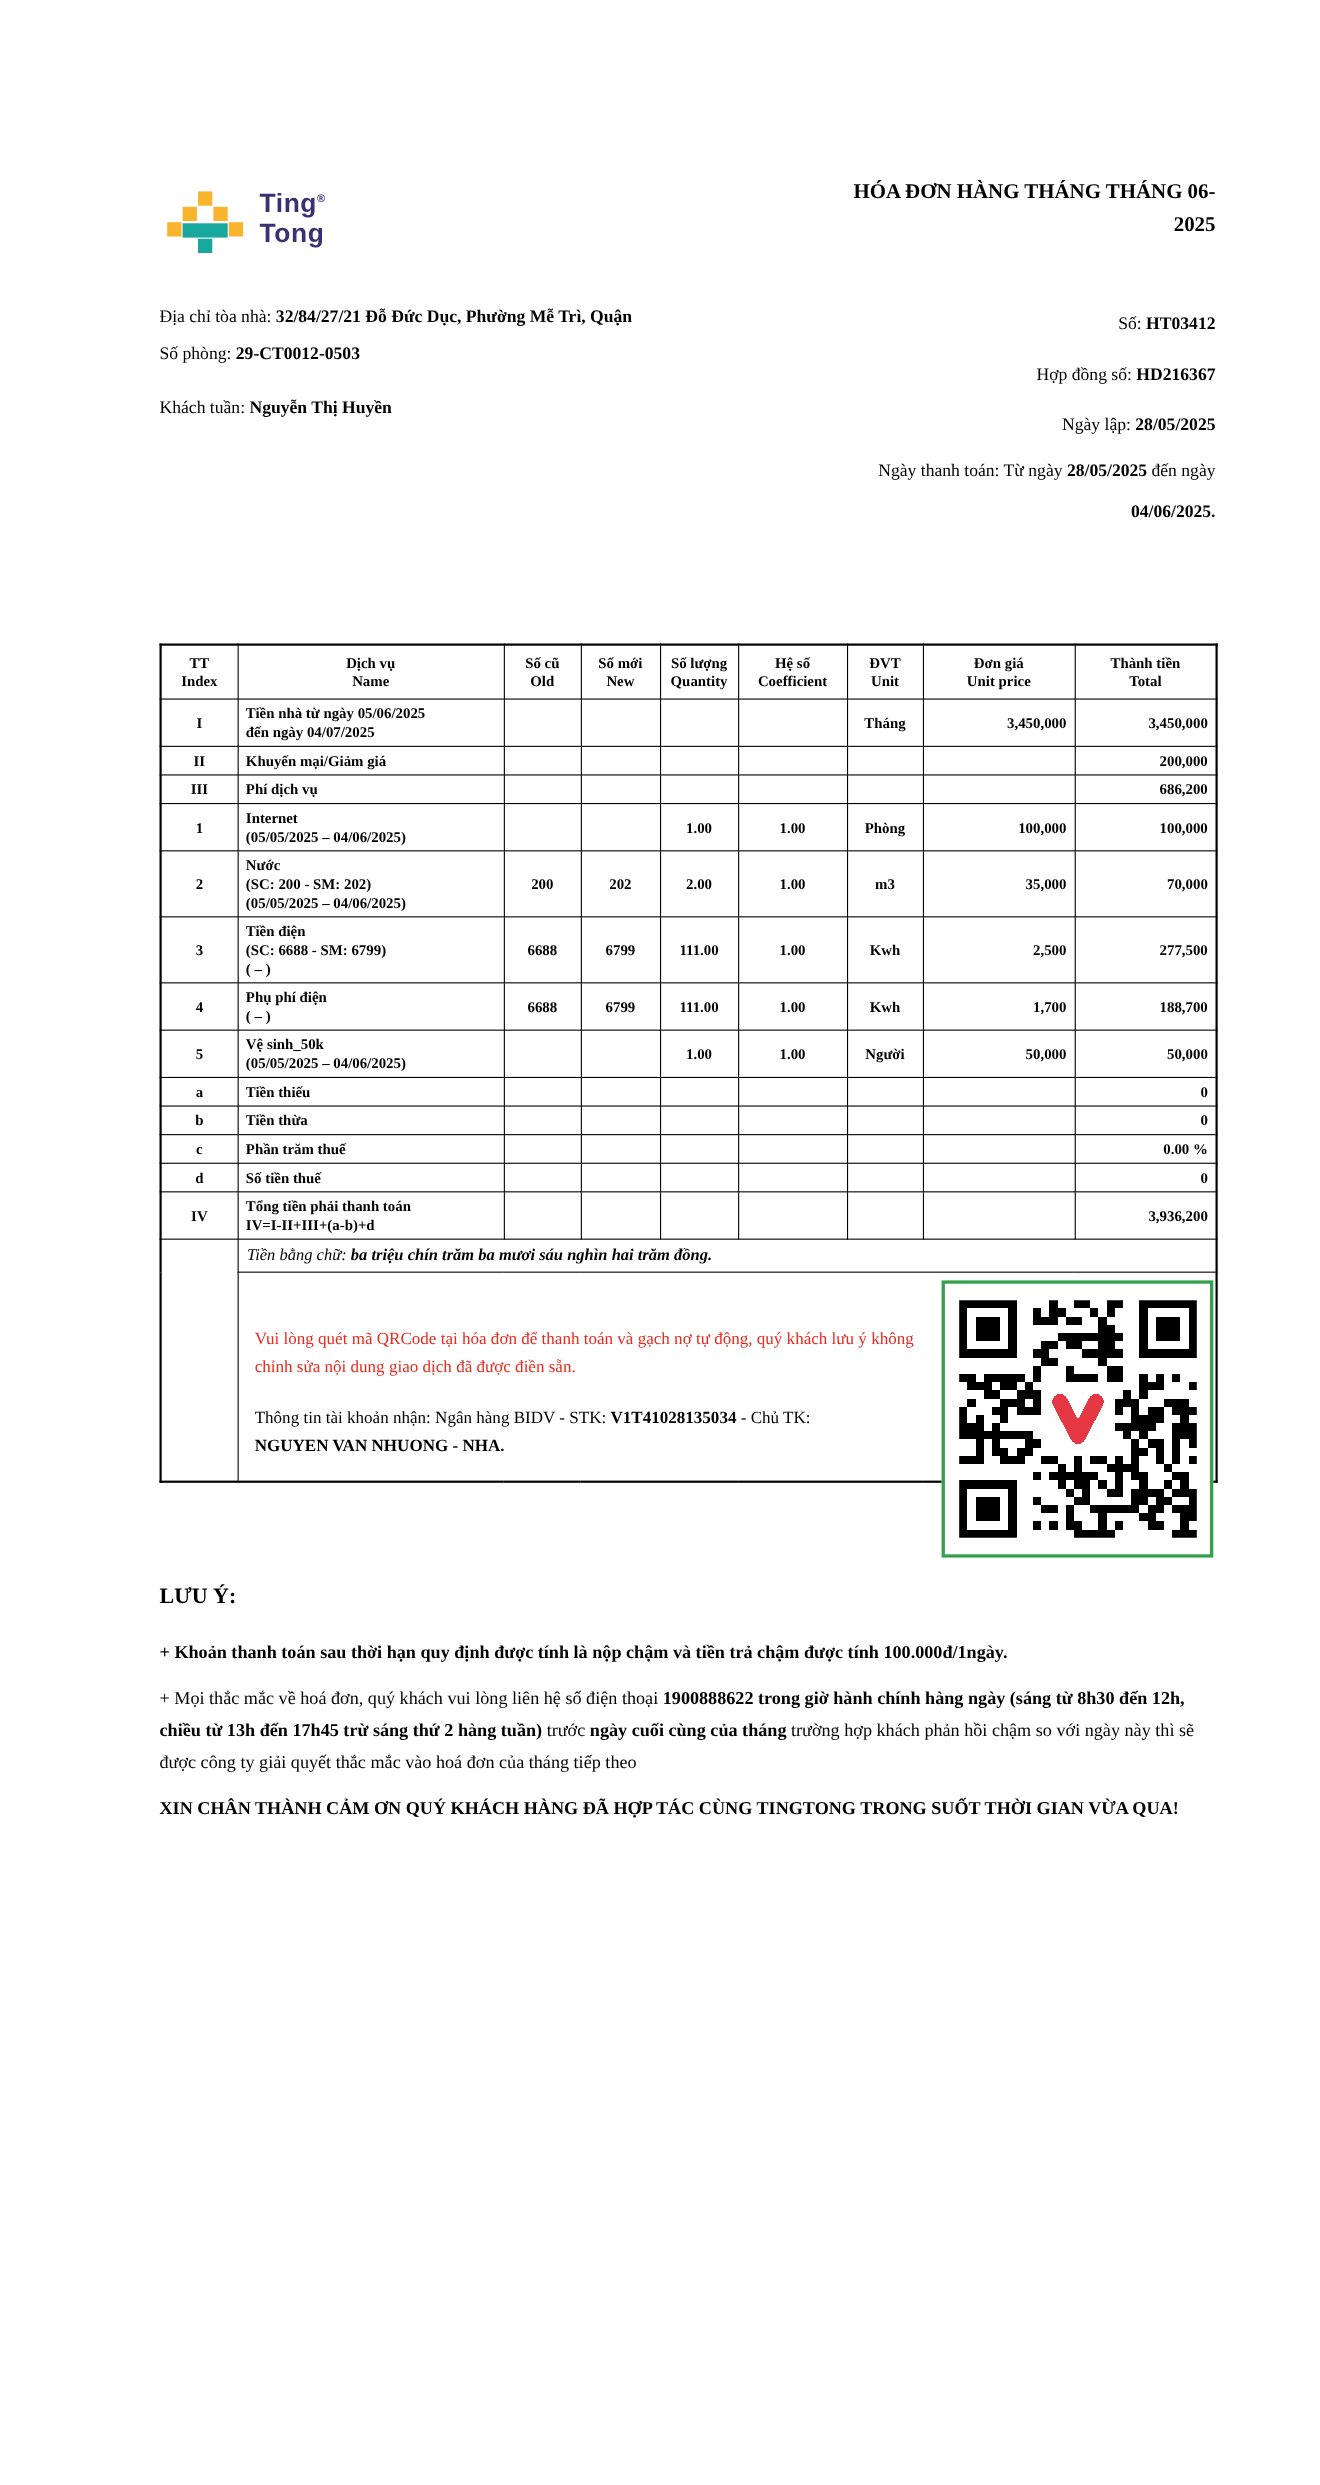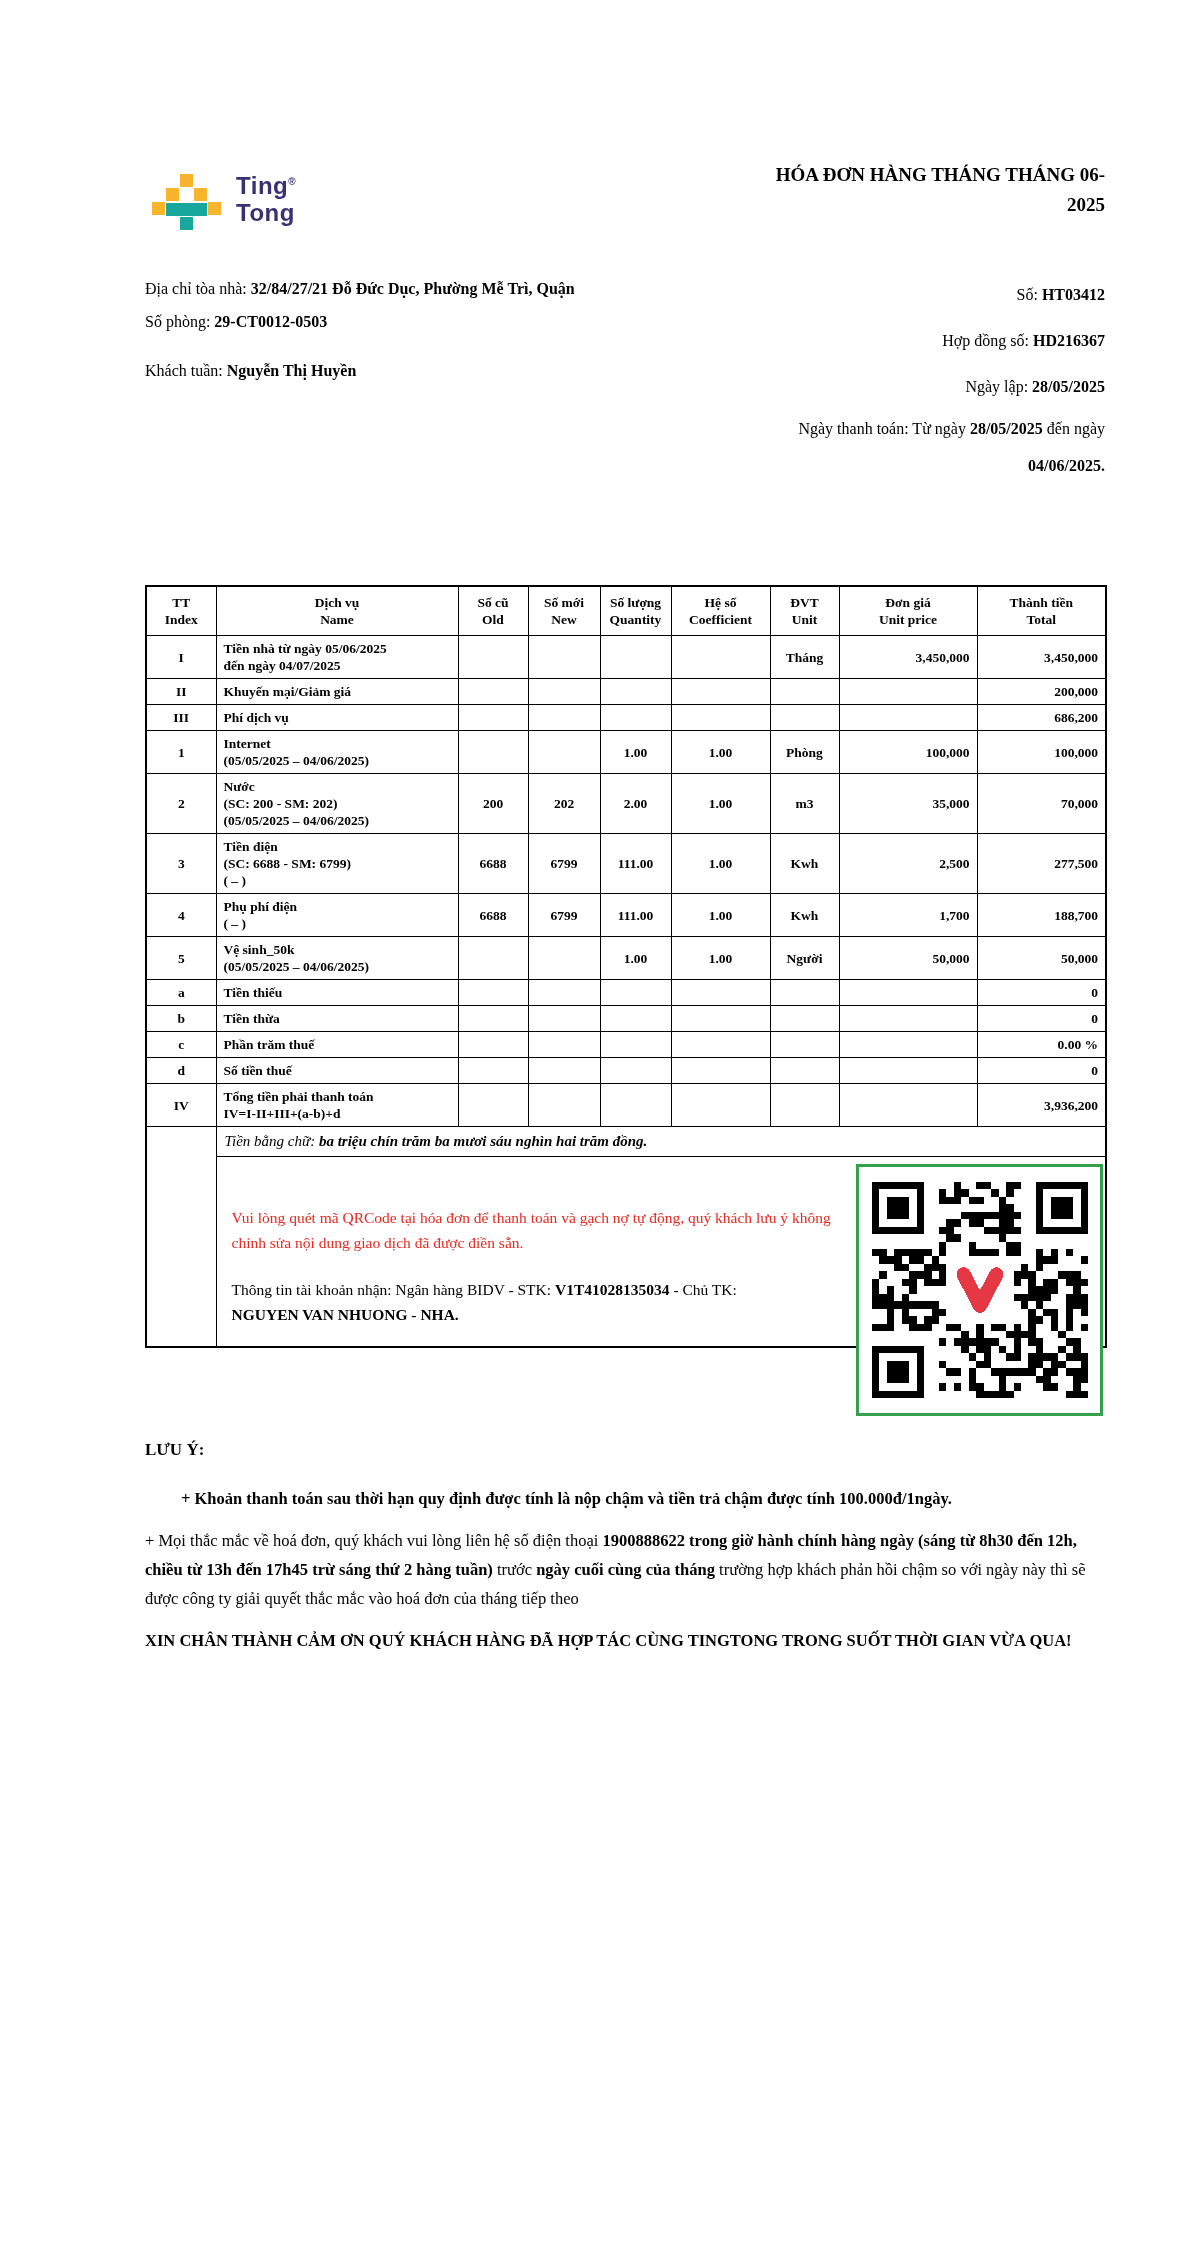--- a/index.html
+++ b/index.html
@@ -53,23 +53,23 @@
   .words-cell{font-style:italic;font-weight:normal !important;font-size:15px;padding-left:8px !important;}
   .qr-cell{height:190px;position:relative;font-weight:normal !important;vertical-align:top !important;}
   .qr-text{width:618px;padding:44px 0 0 12px;font-size:15.5px;line-height:25px;}
   .qr-red{color:var(--alert-red);margin-bottom:22px;}
   .qr-account{color:#000;}
   .qr-box{position:absolute;top:7px;right:2px;width:247px;height:252px;border:3px solid var(--qr-border-green);
     background:#fff;display:flex;align-items:center;justify-content:center;}
 
   
   .notes{position:absolute;left:145px;top:1440px;width:962px;font-size:16.5px;}
-  .notes-heading{font-weight:bold;font-size:17px;margin-bottom:24px;}
+  .notes-heading{font-weight:bold;font-size:20px;margin-bottom:24px;}
   .notes .ln{line-height:29px;margin-bottom:13px;}
-  .notes .ln:nth-child(1){font-weight:bold;margin-left:36px;}
+  .notes .ln:nth-child(1){font-weight:bold;}
   .notes .ln:nth-child(3){font-weight:bold;margin-top:2px;}
 </style>
 </head>
 <body>
 
 <div class="page">
 
   <div class="logo">
     <div class="logo-icon">
       <i class="sq y" style="left:28px;top:0;"></i>

